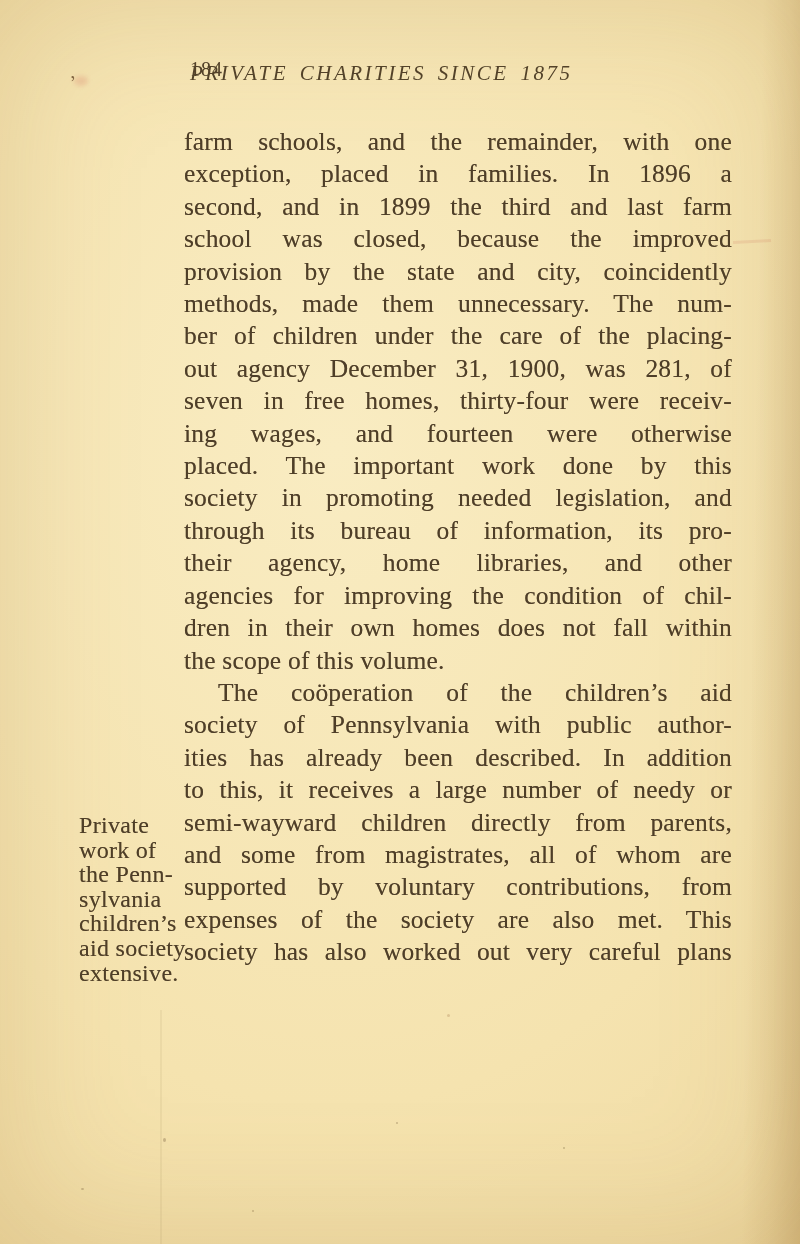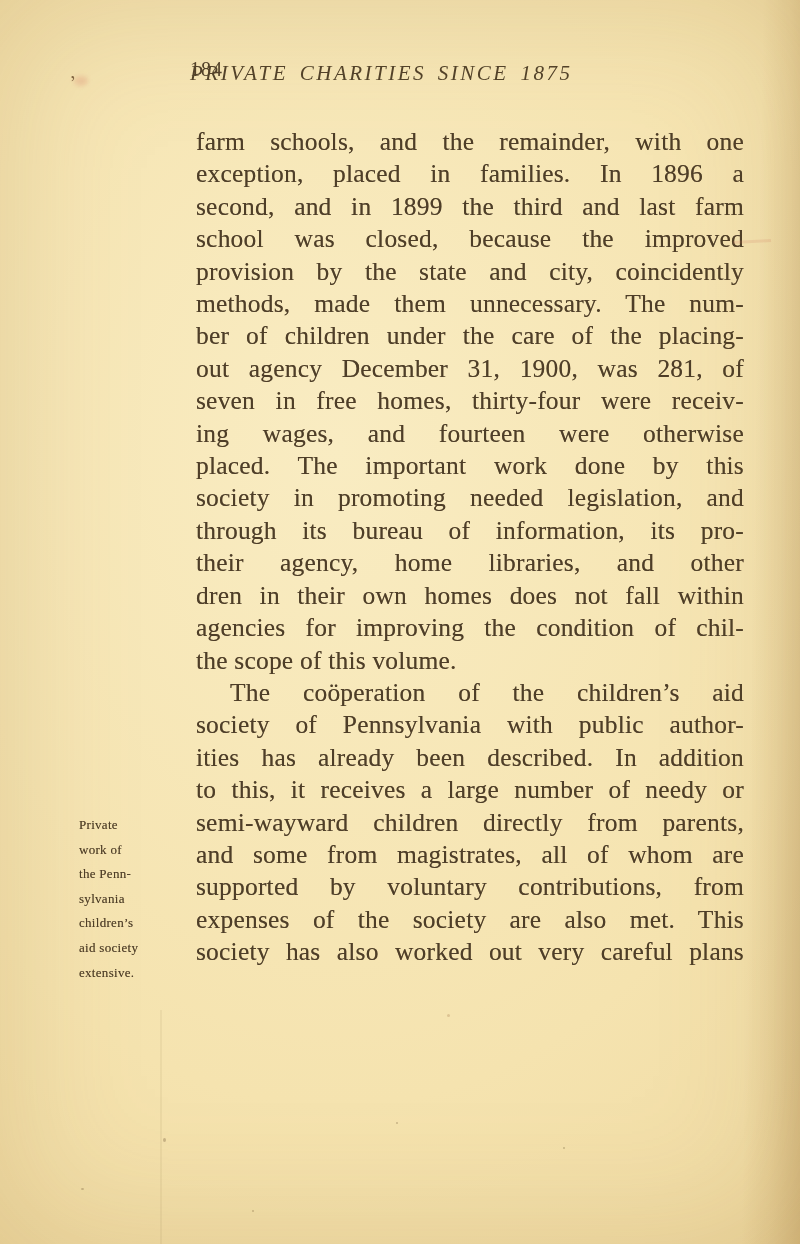--- a/index.html
+++ b/index.html
@@ -76,21 +76,21 @@
     font-size: 21px;
     letter-spacing: 2.5px;
     word-spacing: 4px;
     color: #51412a;
     white-space: nowrap;
     font-style: italic;
   }
 
   .body-text {
     position: absolute;
-    left: 196px;
+    left: 184px;
     top: 126px;
     width: 548px;
     font-size: 25.5px;
     line-height: 32.4px;
     letter-spacing: 0.2px;
     color: #4e3e28;
     text-shadow: 0 0 0.6px rgba(78, 62, 40, 0.55);
   }
 
   .body-text .line {
@@ -99,21 +99,21 @@
     white-space: normal;
   }
   .body-text .line.end { text-align-last: left; }
   .body-text .line.indent { text-indent: 34px; }
 
   .margin-note {
     position: absolute;
     left: 79px;
     top: 813px;
     width: 118px;
-    font-size: 13px;
+    font-size: 24px;
     line-height: 24.6px;
     letter-spacing: 0.3px;
     color: #4e3e28;
     text-shadow: 0 0 0.5px rgba(78, 62, 40, 0.5);
   }
 
   
   .ink-smudge {
     position: absolute;
     left: 69px;
@@ -189,22 +189,22 @@
       <div class="line">provision by the state and city, coincidently</div>
       <div class="line">methods, made them unnecessary. The num-</div>
       <div class="line">ber of children under the care of the placing-</div>
       <div class="line">out agency December 31, 1900, was 281, of</div>
       <div class="line">seven in free homes, thirty-four were receiv-</div>
       <div class="line">ing wages, and fourteen were otherwise</div>
       <div class="line">placed. The important work done by this</div>
       <div class="line">society in promoting needed legislation, and</div>
       <div class="line">through its bureau of information, its pro-</div>
       <div class="line">their agency, home libraries, and other</div>
+      <div class="line">agencies for improving the condition of chil-</div>
       <div class="line">dren in their own homes does not fall within</div>
-      <div class="line">agencies for improving the condition of chil-</div>
       <div class="line end">the scope of this volume.</div>
       <div class="line indent">The coöperation of the children’s aid</div>
       <div class="line">society of Pennsylvania with public author-</div>
       <div class="line">ities has already been described. In addition</div>
       <div class="line">to this, it receives a large number of needy or</div>
       <div class="line">semi-wayward children directly from parents,</div>
       <div class="line">and some from magistrates, all of whom are</div>
       <div class="line">supported by voluntary contributions, from</div>
       <div class="line">expenses of the society are also met. This</div>
       <div class="line">society has also worked out very careful plans</div>

